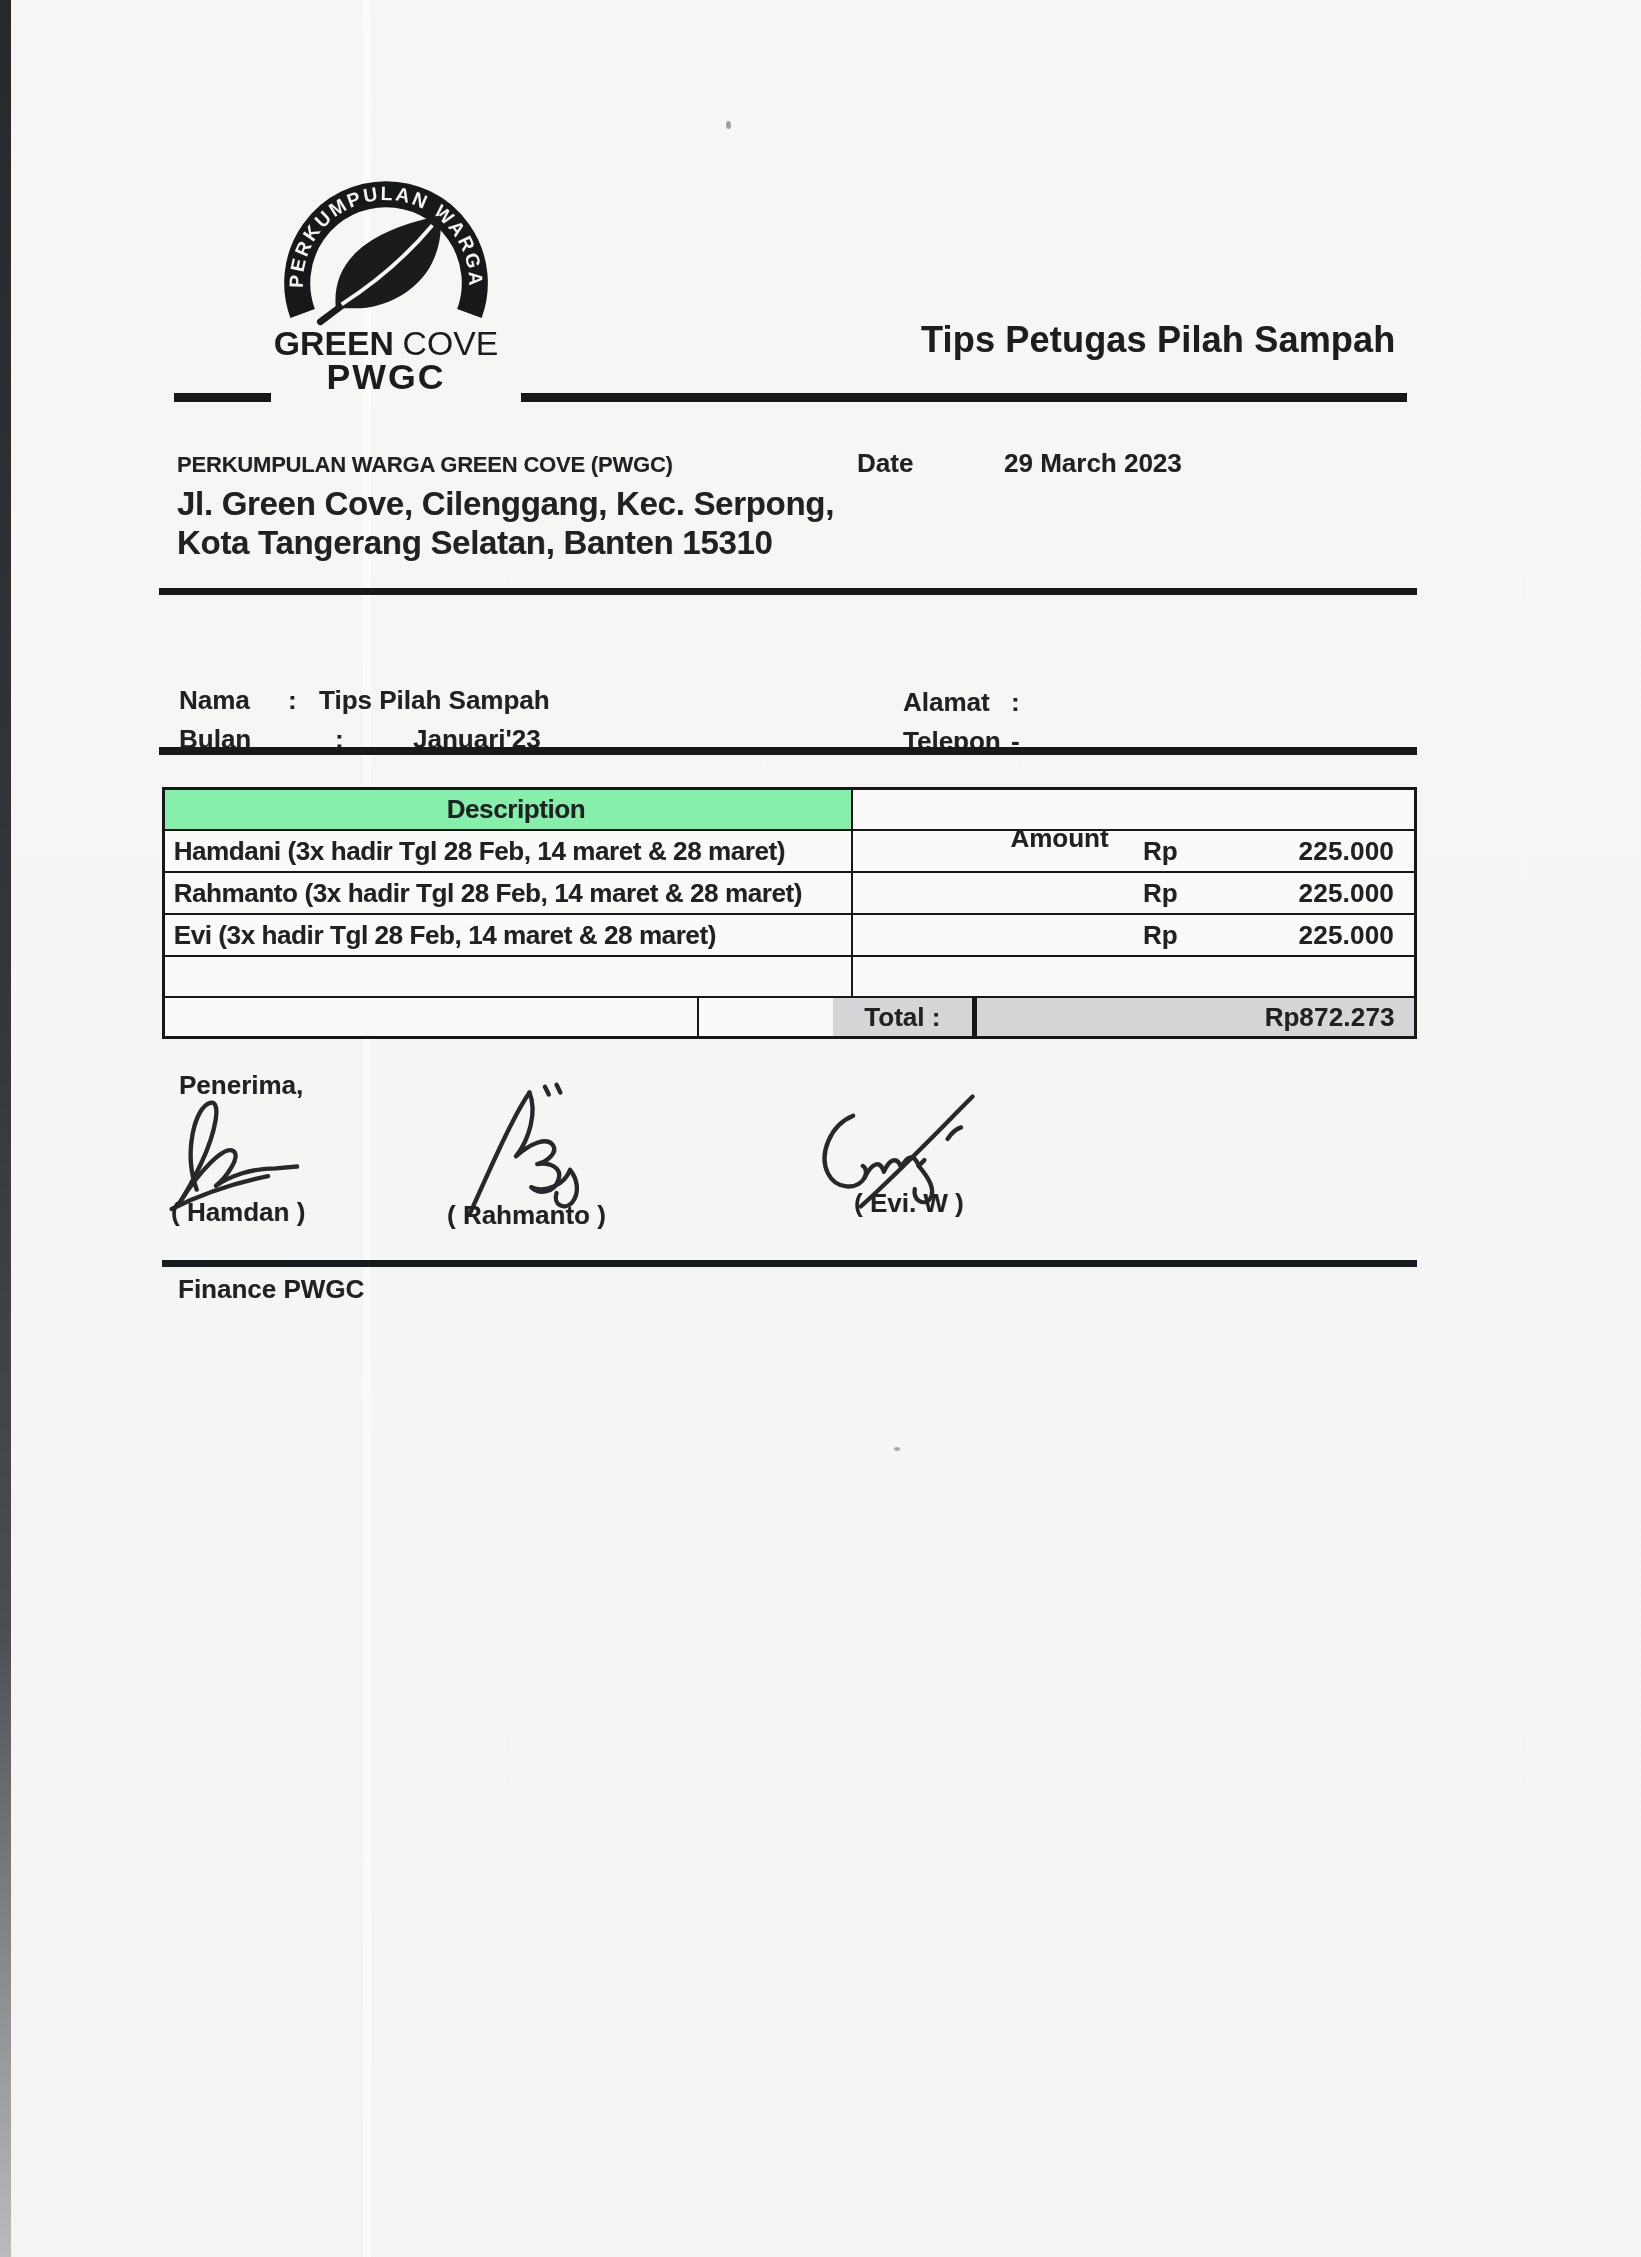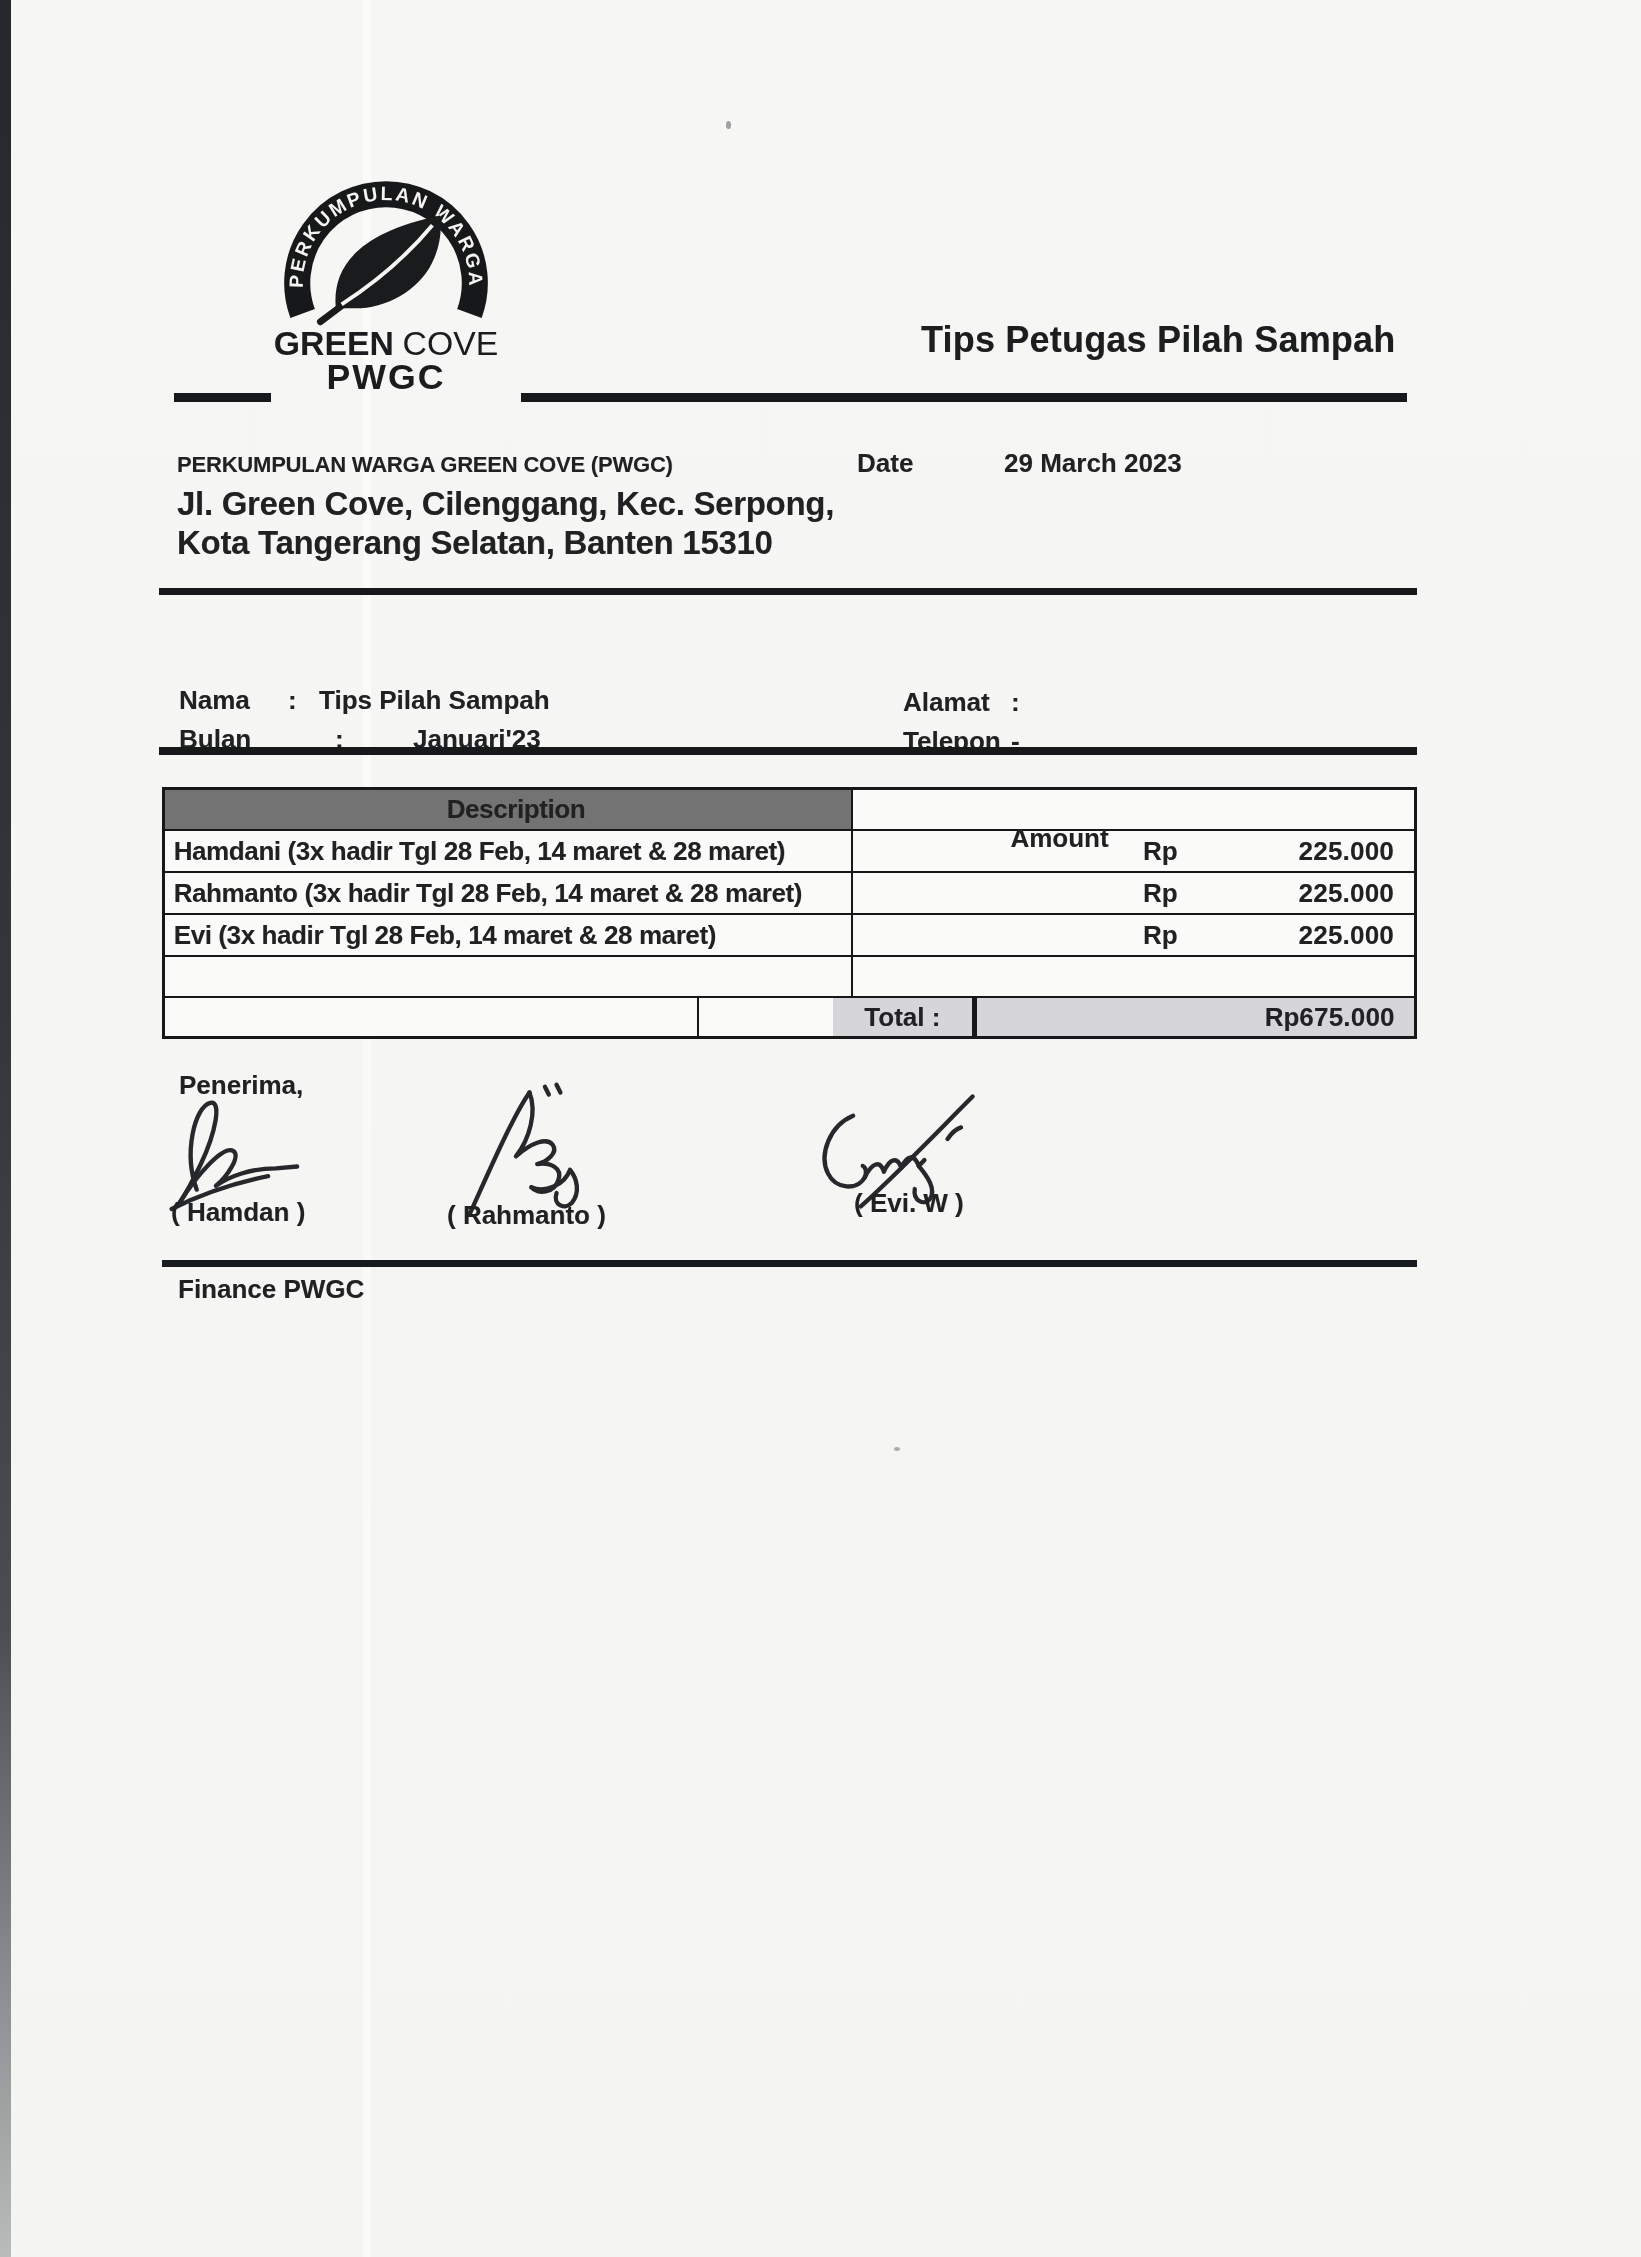--- a/index.html
+++ b/index.html
@@ -50,21 +50,21 @@
 
   
   .doc-table{left:162px;top:787px;width:1255px;border:3.9px solid #151719;background:#fafaf8;box-sizing:border-box;}
   .t-row{display:flex;height:40px;align-items:stretch;}
   .t-row + .t-row{border-top:2.9px solid #151719;}
   .t-head{height:39px;}
   .t-desc{width:688px;box-sizing:border-box;border-right:2.9px solid #151719;
     display:flex;align-items:center;padding-left:8.7px;
     font-size:26px;font-weight:600;letter-spacing:-0.4px;white-space:nowrap;}
   .t-amt{flex:1;display:flex;align-items:center;font-size:26px;font-weight:600;}
-  .th{background:#737373;justify-content:center;padding-left:16px;}
+  .th{background:#86efac;justify-content:center;padding-left:16px;}
   .amt-head{justify-content:center;padding-right:164px;margin-top:48px;}
   .rp{margin-left:290px;}
   .val{margin-left:auto;padding-right:20px;letter-spacing:0.2px;}
   .t-empty{height:39px;}
   .t-total{height:38px;}
   .total-amt{padding:0;}
   .total-spacer{width:134px;height:100%;}
   .total-label{width:139px;height:100%;background:#d6d6d8;display:flex;align-items:center;justify-content:center;
     font-size:26px;font-weight:600;}
   .total-div{width:4.8px;height:100%;background:#151719;}
@@ -180,21 +180,21 @@
     </div>
   </div>
   <div class="t-row t-total">
     <div class="t-desc"></div>
     <div class="t-amt total-amt">
       <span class="total-spacer"></span>
       <span class="total-label ink">Total :</span>
       <span class="total-div"></span>
       <span class="total-money">
         <span class="rp ink">Rp</span>
-        <span class="val ink">675.000</span>
+        <span class="val ink">872.273</span>
       </span>
     </div>
   </div>
 </div>
 
 <div class="abs penerima ink">Penerima,</div>
 
 <svg class="abs sig-svg" style="left:162px;top:1089px;" width="193" height="126" viewBox="0 0 200 130">
   <path class="sig" d="M36,104 C22,66 34,18 50,14 C62,11 56,44 40,78 C30,99 22,112 18,118"></path>
   <path class="sig" d="M18,118 C38,86 64,58 74,64 C82,70 66,92 56,100 C70,90 92,82 118,82 L140,80"></path>

